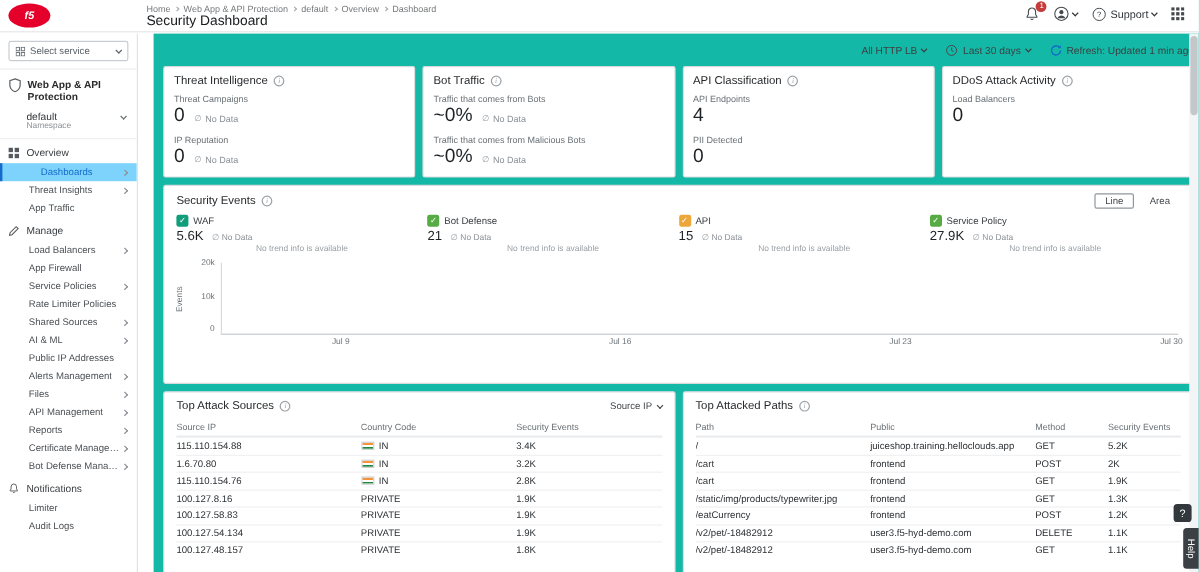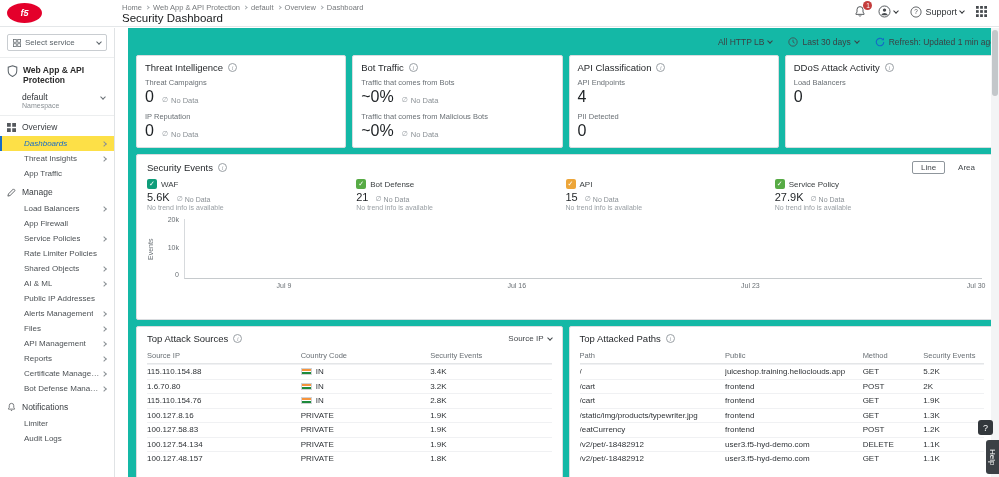--- a/index.html
+++ b/index.html
@@ -27,21 +27,21 @@
   .appblock {display:flex; gap:5px; padding:7px 7px 5px; border-top:1px solid #eceeef; align-items:flex-start;}
   .apptitle {font-size:8.5px; font-weight:bold; color:#2b2b2b; line-height:1.2;}
   .ns {padding:2px 8px 6px 22px; position:relative; border-bottom:1px solid #eceeef; cursor:pointer;}
   .nsv {font-size:8.5px; color:#2f3337;}
   .nsl {font-size:7px; color:#8a9095;}
   .ns .cv {position:absolute; right:9px; top:7px; color:#6a7075;}
   .secthead {display:flex; align-items:center; gap:6px; padding:6px 7px 4px; color:#3a3e42; font-size:8.5px;}
   .mitem {display:flex; align-items:center; padding:0 8px 0 24px; height:15px; color:#4c5155; font-size:8px; cursor:pointer; white-space:nowrap;}
   .mitem .cv {margin-left:auto; color:#8a9095;}
   .mitem .lbl {overflow:hidden; text-overflow:ellipsis;}
-  .mitem.sel {color:#146bc9; background:#fde047; border-left:2px solid #146bc9; padding-left:22px;font-style:italic;}
+  .mitem.sel {color:#146bc9; background:#7dd3fc; border-left:2px solid #146bc9; padding-left:32px;}
 
   
   .main {position:absolute; left:128px; top:28px; width:875px; height:449px; background:#14b8a6; padding:4px 8px; overflow:hidden;}
   .controls {display:flex; justify-content:flex-end; align-items:center; gap:16px; height:20px; margin-bottom:3px; font-size:8.5px; color:#3c4043;}
   .ctrl {display:flex; align-items:center; gap:4px; cursor:pointer;}
 
   .cards4 {display:grid; grid-template-columns:repeat(4,1fr); gap:6px; margin-bottom:6px;}
   .card {background:#fff; border:1px solid #d9dcdf; border-radius:2px; padding:6px 8px;}
   .ctr {display:flex; align-items:center; gap:5px;}
   .ctitle {font-size:9.5px; color:#26292c;}
@@ -54,21 +54,21 @@
   .nd {font-size:7px; color:#9aa0a5;}
   .cards4 .card {min-height:89px;}
 
   
   .secard {margin-bottom:6px; height:166px; padding:6px 10px;}
   .sehead {display:flex; align-items:center;}
   .seg {margin-left:auto; display:flex; gap:4px; font-size:8px; color:#44484c;}
   .segbtn {padding:1px 8px; border:1px solid transparent; border-radius:2px; cursor:pointer;}
   .segbtn.act {border-color:#8f969c; background:#fff;}
   .legend {display:flex; margin-top:5px;}
-  .li {flex:1; cursor:pointer;}
+  .li {flex:1; cursor:pointer;text-align:center;}
   .l1 {display:flex; align-items:center; gap:4px; font-size:8px; color:#3c4043;}
   .cb {width:10px; height:10px; border-radius:2px; color:#fff; font-size:7px; display:inline-flex; align-items:center; justify-content:center; flex:none;}
   .l2 {display:flex; align-items:baseline; gap:7px; margin-top:2px;}
   .lv {font-size:11px; color:#1e2225;}
   .ls {font-size:7px; color:#8a9095; display:inline-flex; gap:2px; align-items:center;}
   .l3 {font-size:7px; color:#9aa0a5; margin-top:1px;}
   .chart {display:flex; margin-top:8px; height:76px;}
   .ylab {writing-mode:vertical-rl; transform:rotate(180deg); font-size:7px; color:#6a7075; width:11px; text-align:center; height:60px;}
   .yticks {display:flex; flex-direction:column; justify-content:space-between; align-items:flex-end; width:26px; padding-right:5px; height:62px; font-size:7px; color:#6a7075; margin-top:-3px;}
   .plotwrap {flex:1; position:relative; height:76px;}
@@ -237,21 +237,21 @@
       <span class="lbl">App Firewall</span>
     </div>
   <div class="mitem">
       <span class="lbl">Service Policies</span>
       <span class="cv r"></span>
     </div>
   <div class="mitem">
       <span class="lbl">Rate Limiter Policies</span>
     </div>
   <div class="mitem">
-      <span class="lbl">Shared Objects</span>
+      <span class="lbl">Shared Sources</span>
       <span class="cv r"></span>
     </div>
   <div class="mitem">
       <span class="lbl">AI &amp; ML</span>
       <span class="cv r"></span>
     </div>
   <div class="mitem">
       <span class="lbl">Public IP Addresses</span>
     </div>
   <div class="mitem">

